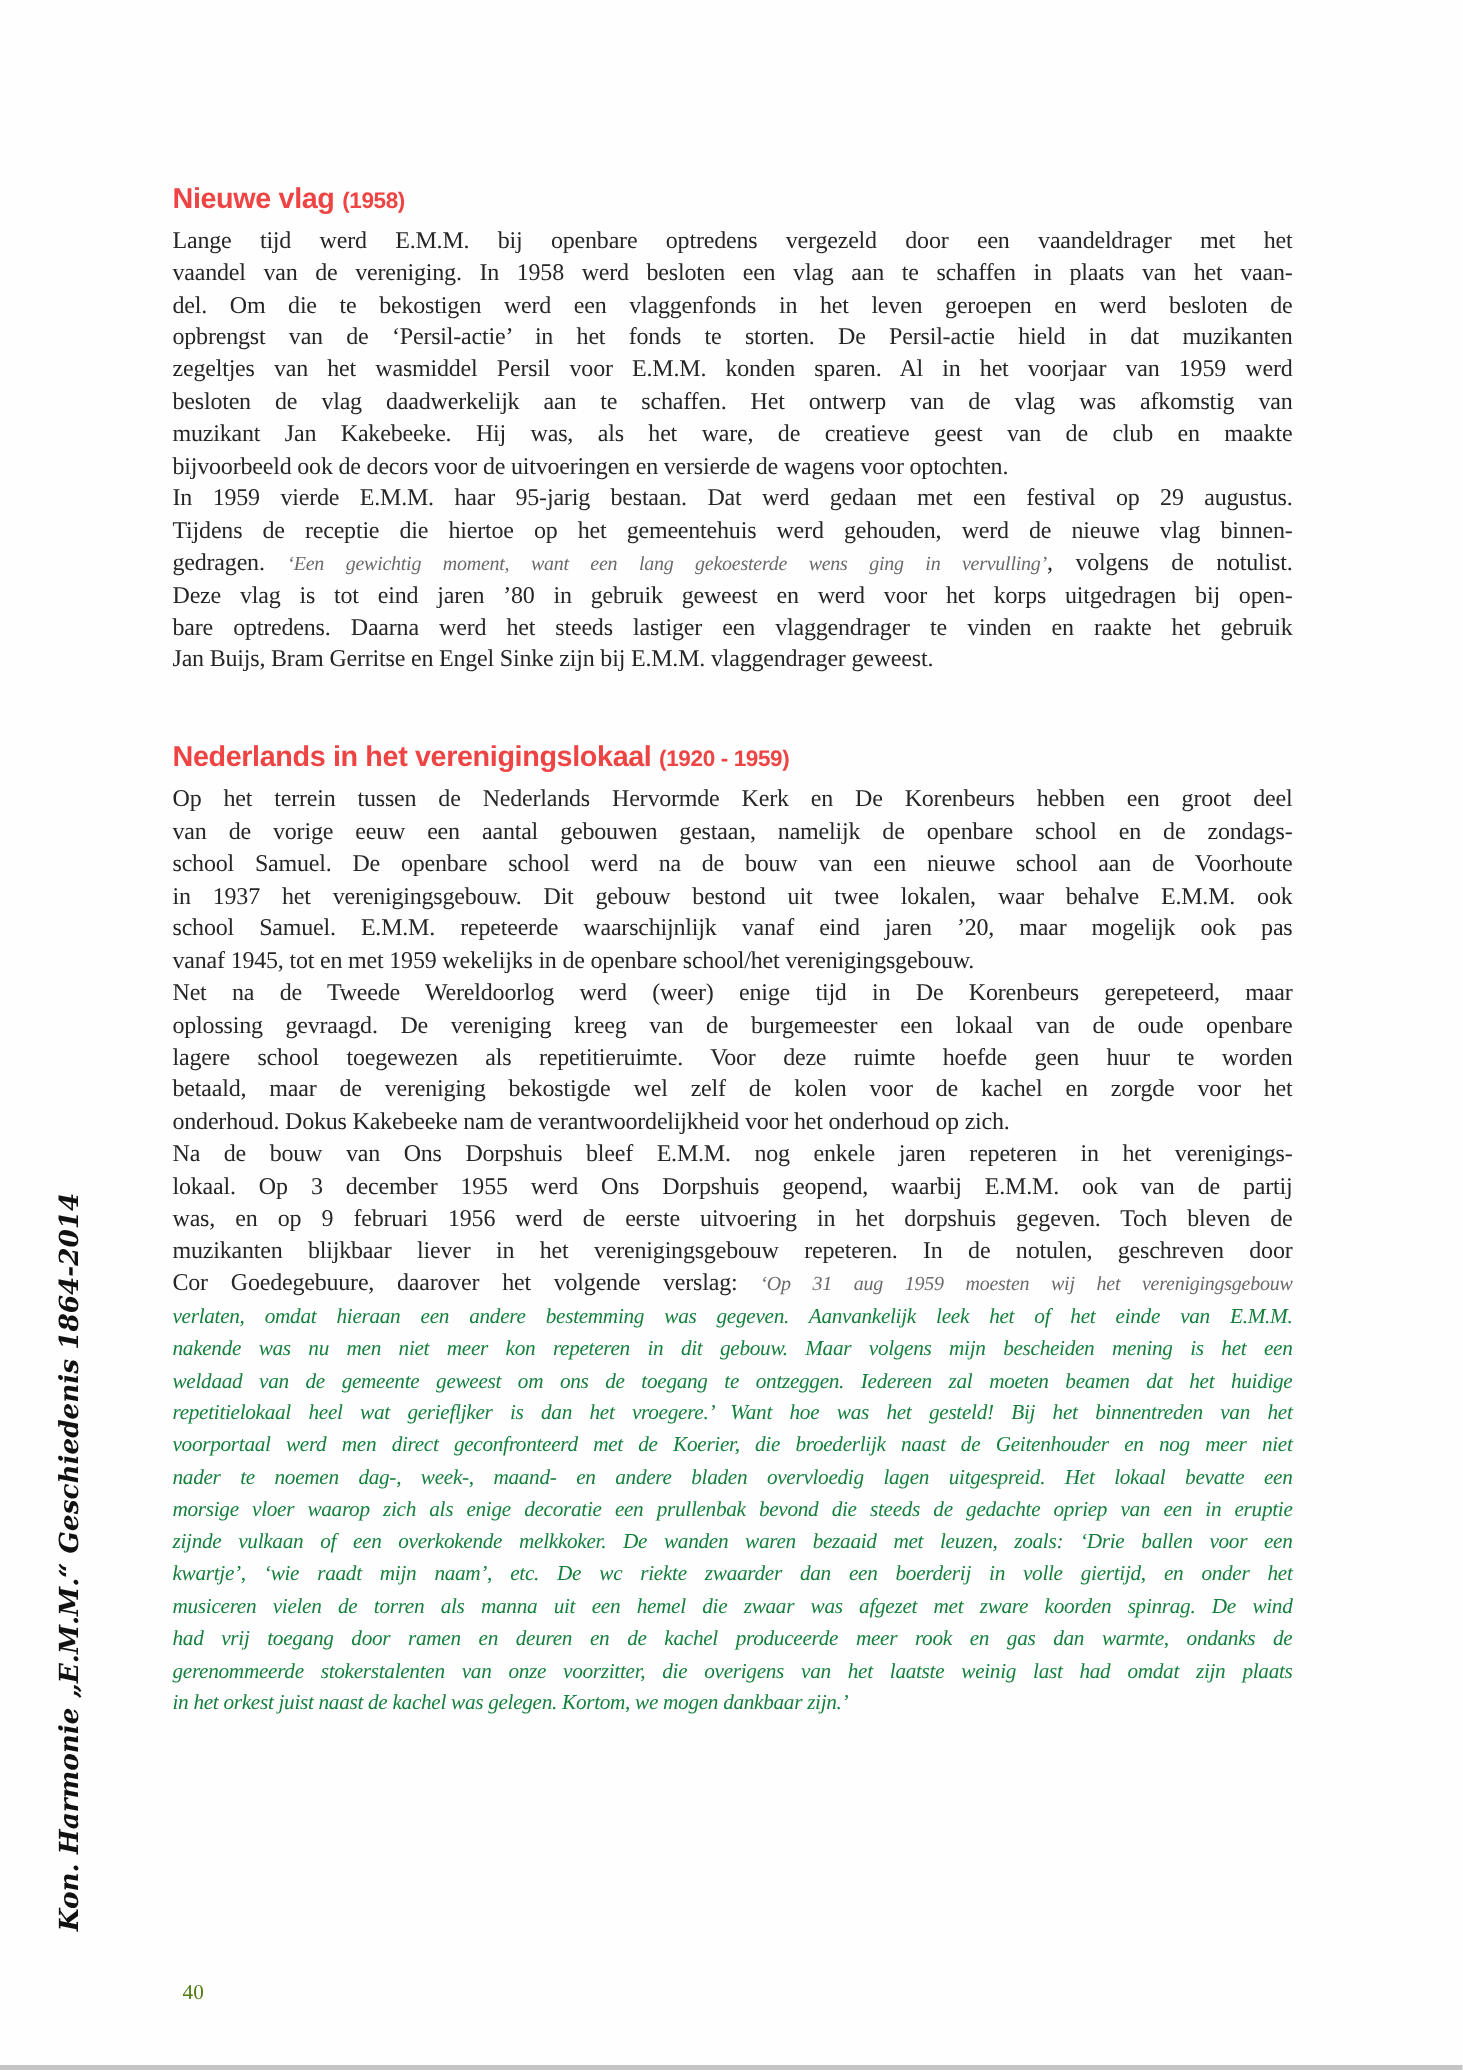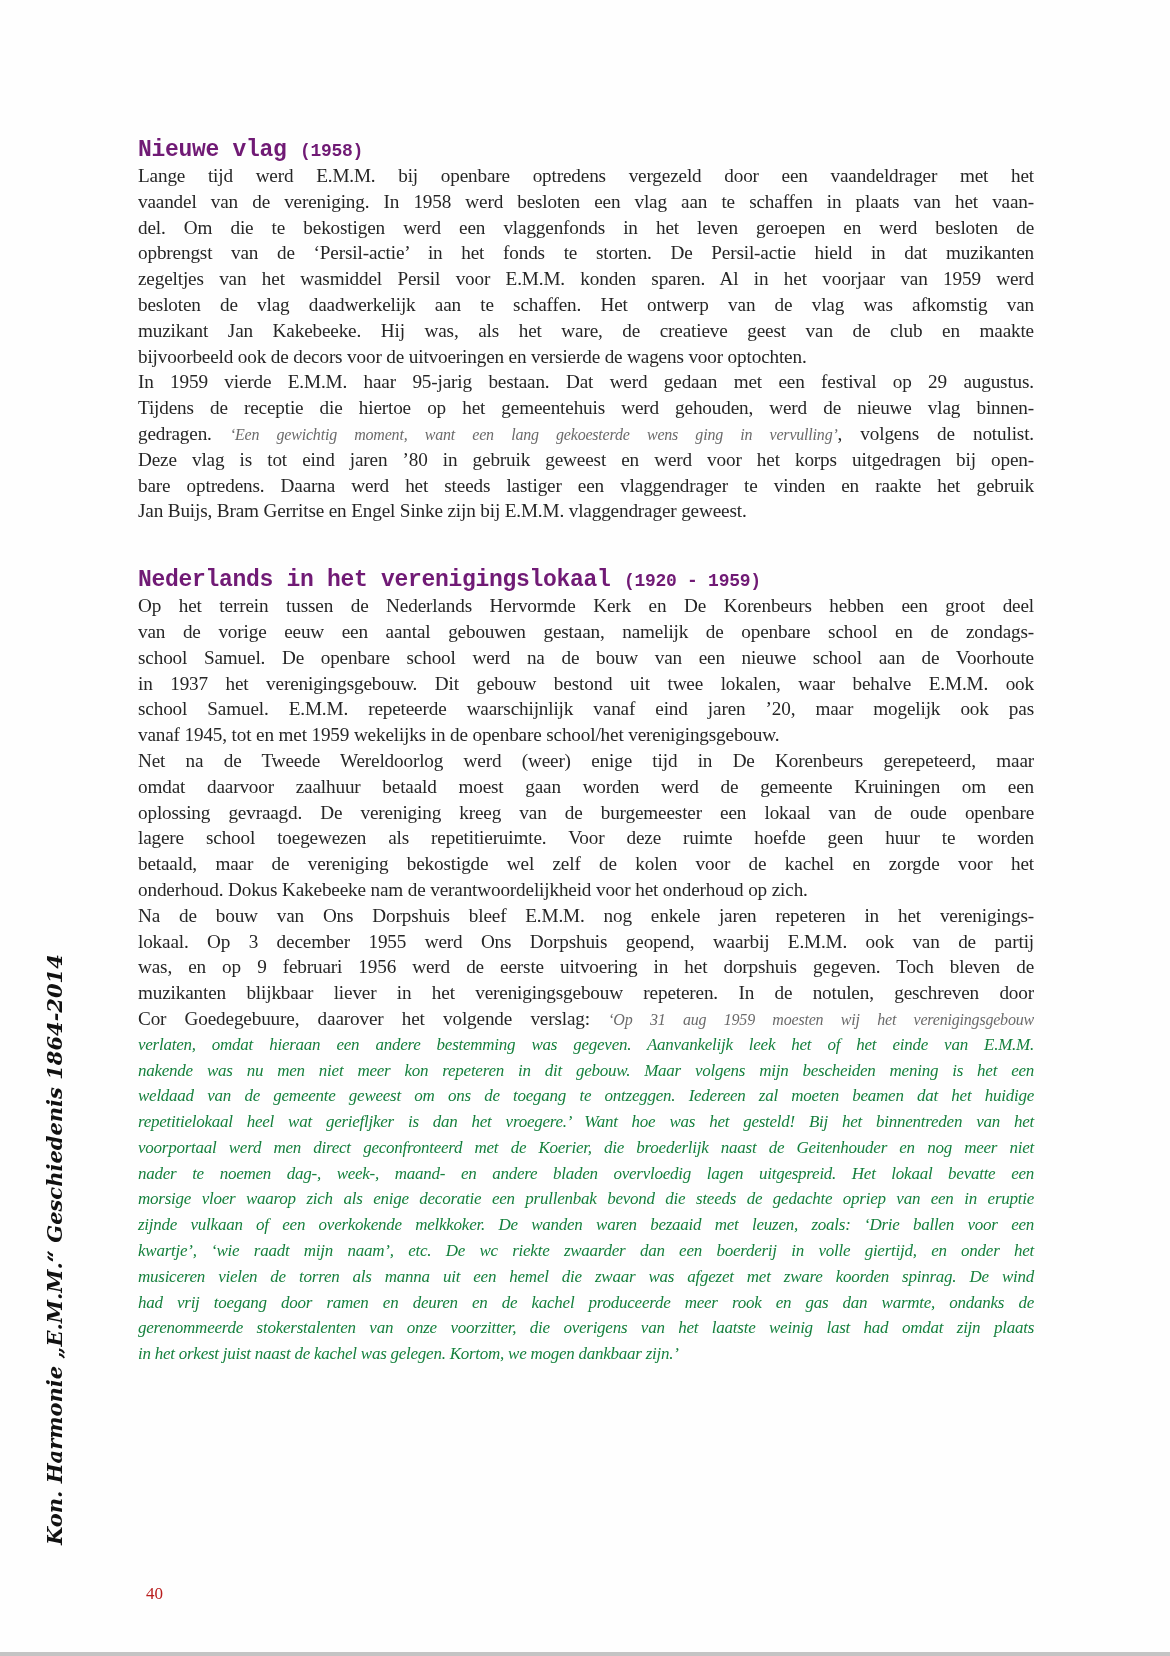--- a/index.html
+++ b/index.html
@@ -29,26 +29,26 @@
     height: 4px;
     background: #c4c4c4;
   }
   .content {
     position: absolute;
     left: 138px;
     top: 138px;
     width: 896px;
   }
   .section-heading {
-    font-family: Liberation Mono, monospace;
+    font-family: Liberation Sans, sans-serif;
     font-weight: bold;
     font-size: 23px;
-    line-height: 24px;
+    line-height: 40px;
     margin: 0;
-    color: #701a75;
+    color: #ef4444;
     letter-spacing: -0.3px;
   }
   .section-heading .years {
     font-size: 18px;
   }
   .line {
     font-size: 19.2px;
     line-height: 25.8px;
     height: 25.8px;
     white-space: nowrap;
@@ -87,21 +87,21 @@
     font-weight: bold;
     font-size: 21px;
     color: #111;
     line-height: 30px;
   }
   .page-number {
     position: absolute;
     left: 146px;
     top: 1584px;
     font-size: 17px;
-    color: #b91c1c;
+    color: #4d7c0f;
   }
 </style>
 </head>
 <body>
 
 <div class="page">
 
   <div class="content">
 
     <section>
@@ -135,21 +135,20 @@
         <span class="years">(1920 - 1959)</span>
       </h2>
       <div id="s1-lines">
           <div class="line"><span>Op het terrein tussen de Nederlands Hervormde Kerk en De Korenbeurs hebben een groot deel</span></div>
           <div class="line"><span>van de vorige eeuw een aantal gebouwen gestaan, namelijk de openbare school en de zondags-</span></div>
           <div class="line"><span>school Samuel. De openbare school werd na de bouw van een nieuwe school aan de Voorhoute</span></div>
           <div class="line"><span>in 1937 het verenigingsgebouw. Dit gebouw bestond uit twee lokalen, waar behalve E.M.M. ook</span></div>
           <div class="line"><span>school Samuel. E.M.M. repeteerde waarschijnlijk vanaf eind jaren ’20, maar mogelijk ook pas</span></div>
           <div class="line last"><span>vanaf 1945, tot en met 1959 wekelijks in de openbare school/het verenigingsgebouw.</span></div>
           <div class="line"><span>Net na de Tweede Wereldoorlog werd (weer) enige tijd in De Korenbeurs gerepeteerd, maar</span></div>
-          <div class="line"><span>omdat daarvoor zaalhuur betaald moest gaan worden werd de gemeente Kruiningen om een</span></div>
           <div class="line"><span>oplossing gevraagd. De vereniging kreeg van de burgemeester een lokaal van de oude openbare</span></div>
           <div class="line"><span>lagere school toegewezen als repetitieruimte. Voor deze ruimte hoefde geen huur te worden</span></div>
           <div class="line"><span>betaald, maar de vereniging bekostigde wel zelf de kolen voor de kachel en zorgde voor het</span></div>
           <div class="line last"><span>onderhoud. Dokus Kakebeeke nam de verantwoordelijkheid voor het onderhoud op zich.</span></div>
           <div class="line"><span>Na de bouw van Ons Dorpshuis bleef E.M.M. nog enkele jaren repeteren in het verenigings-</span></div>
           <div class="line"><span>lokaal. Op 3 december 1955 werd Ons Dorpshuis geopend, waarbij E.M.M. ook van de partij</span></div>
           <div class="line"><span>was, en op 9 februari 1956 werd de eerste uitvoering in het dorpshuis gegeven. Toch bleven de</span></div>
           <div class="line"><span>muzikanten blijkbaar liever in het verenigingsgebouw repeteren. In de notulen, geschreven door</span></div>
           <div class="line"><span>Cor Goedegebuure, daarover het volgende verslag: </span><span class="quote">‘Op 31 aug 1959 moesten wij het verenigingsgebouw</span></div>
         </div>

